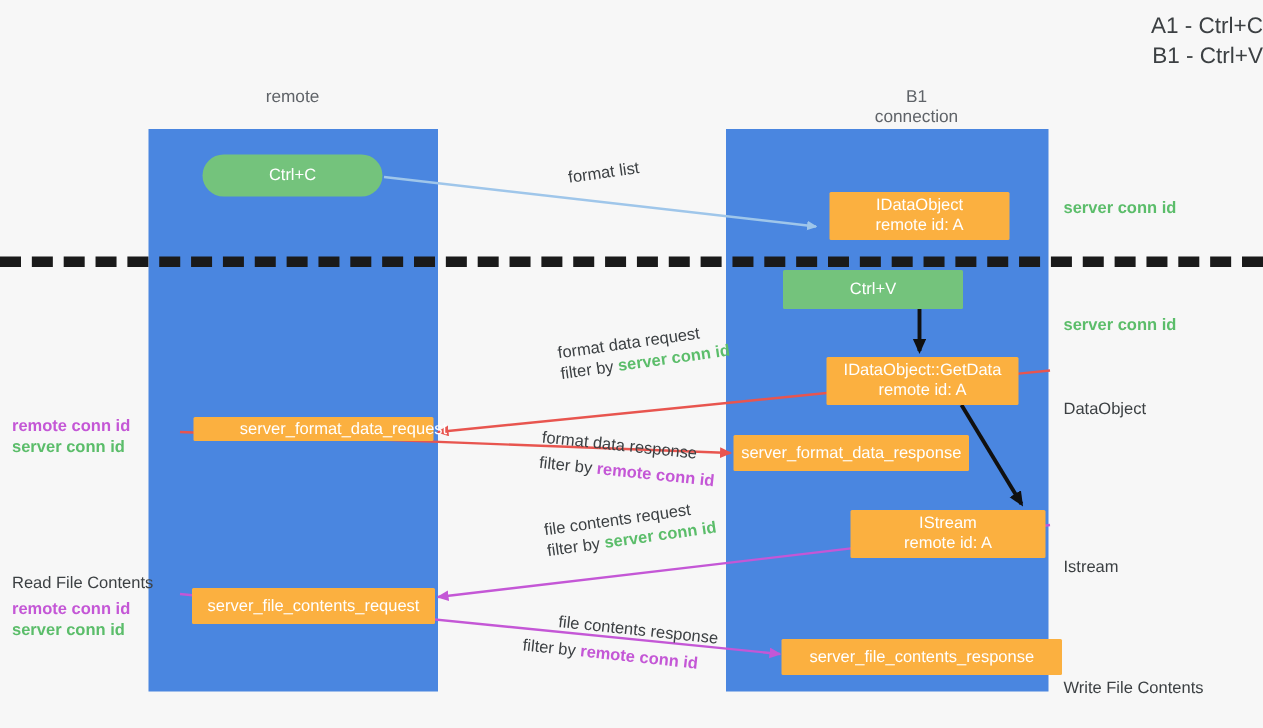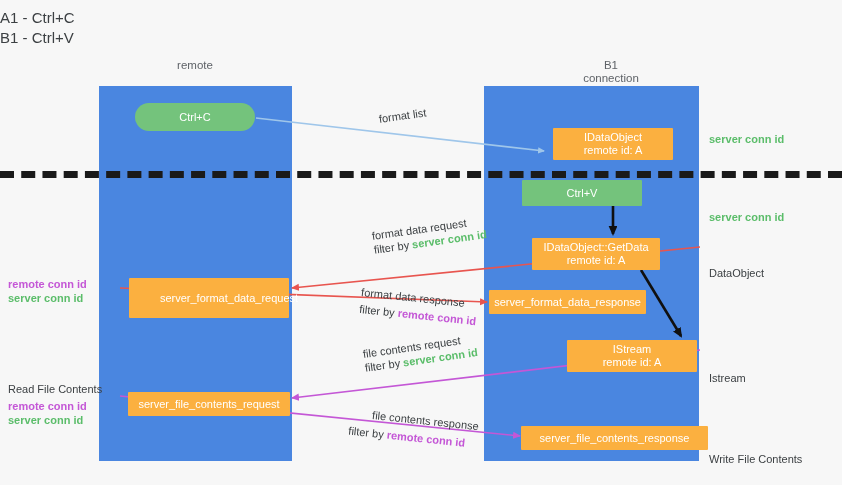--- a/index.html
+++ b/index.html
@@ -27,21 +27,21 @@
     height: 485px;
     pointer-events: none;
   }
 
   
   .title {
     position: absolute;
     left: 0;
     top: 8px;
     width: 842px;
-    text-align: left;
+    text-align: right;
     font-size: 15px;
     line-height: 20px;
     color: #3c4043;
     white-space: pre;
   }
 
   
   .lane-header {
     position: absolute;
     text-align: center;
@@ -165,26 +165,26 @@
 
   <div class="node orange" style="left:553px; top:128px; width:120px; height:32px;">
     <span>IDataObject</span>
     <span class="l2">remote id: A</span>
   </div>
 
   <div class="node green" style="left:522px; top:180px; width:120px; height:26px;">
     <span>Ctrl+V</span>
   </div>
 
-  <div class="node orange" style="left:532px; top:238px; width:128px; height:32px;">
+  <div class="node orange" style="left:551px; top:238px; width:128px; height:32px;">
     <span>IDataObject::GetData</span>
     <span class="l2">remote id: A</span>
   </div>
 
-  <div class="node orange" style="left:129px; top:278px; width:160px; height:40px;padding-left:40px;">
+  <div class="node orange" style="left:129px; top:278px; width:160px; height:16px;padding-left:40px;">
     <span>server_format_data_request</span>
   </div>
 
   <div class="node orange" style="left:489px; top:290px; width:157px; height:24px;">
     <span>server_format_data_response</span>
   </div>
 
   <div class="node orange" style="left:567px; top:340px; width:130px; height:32px;">
     <span>IStream</span>
     <span class="l2">remote id: A</span>

